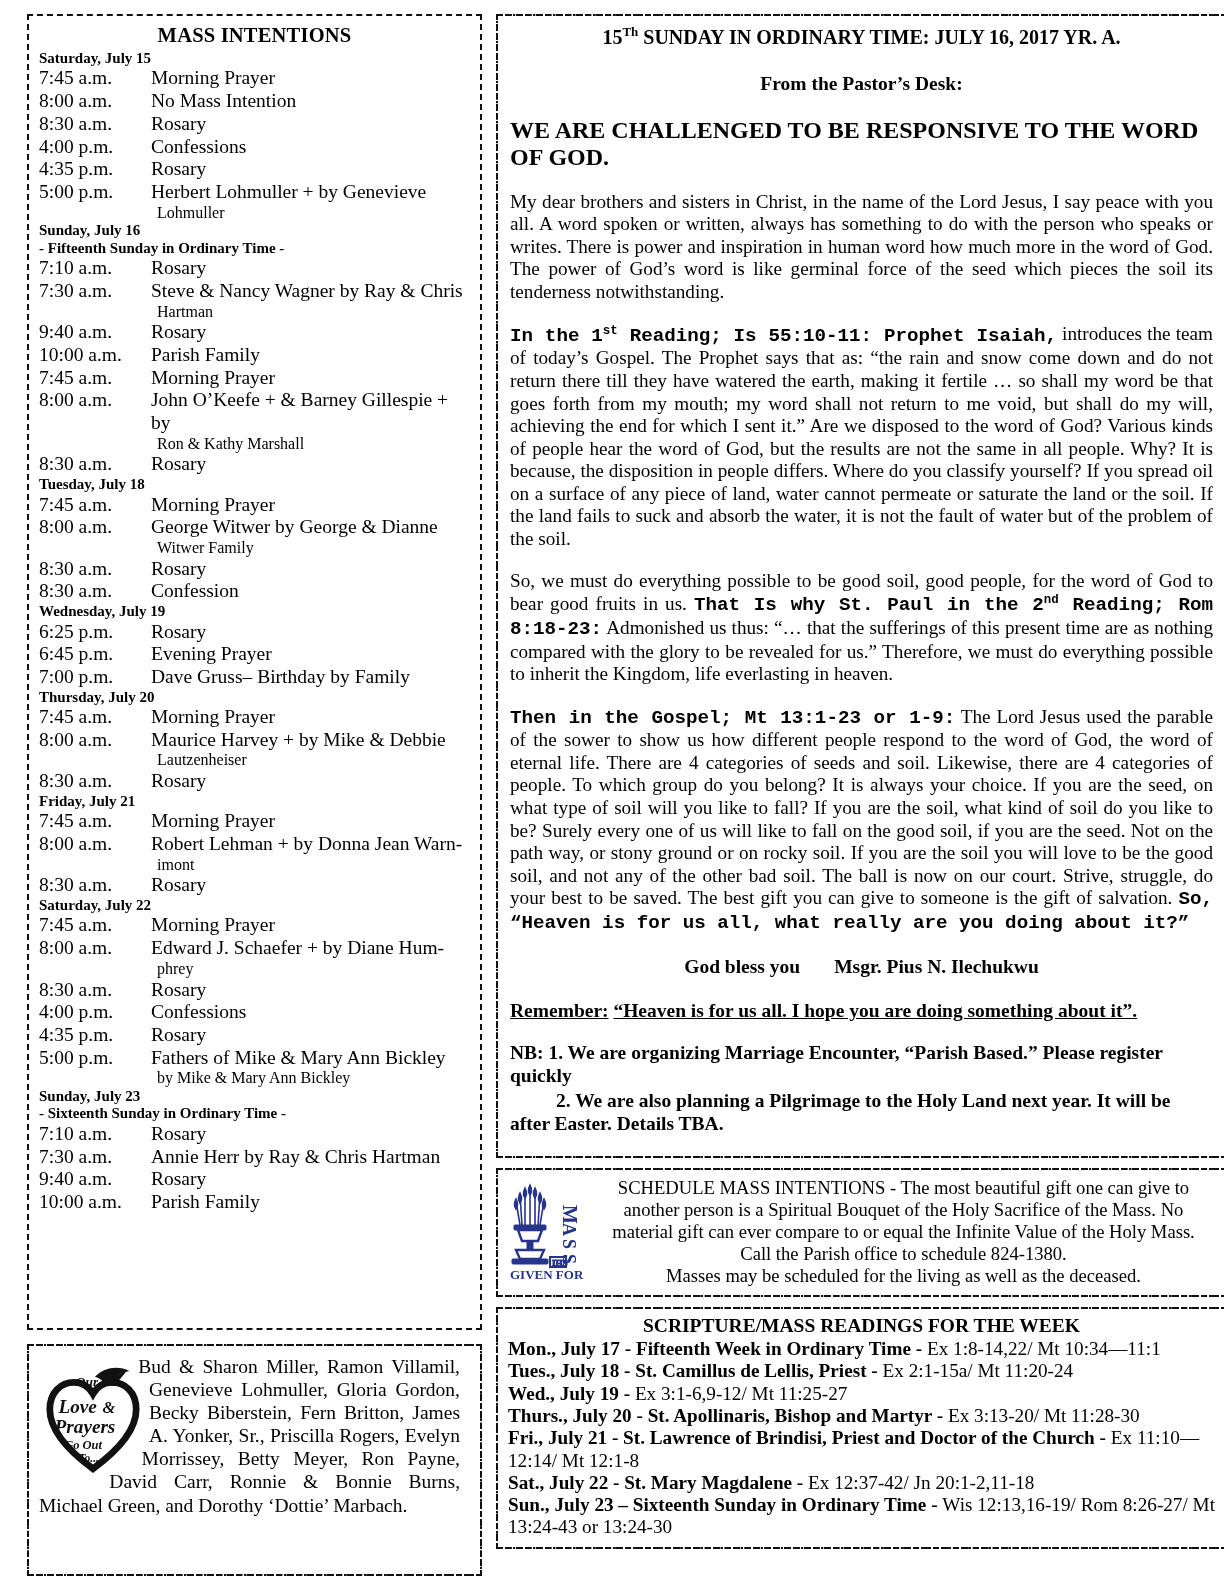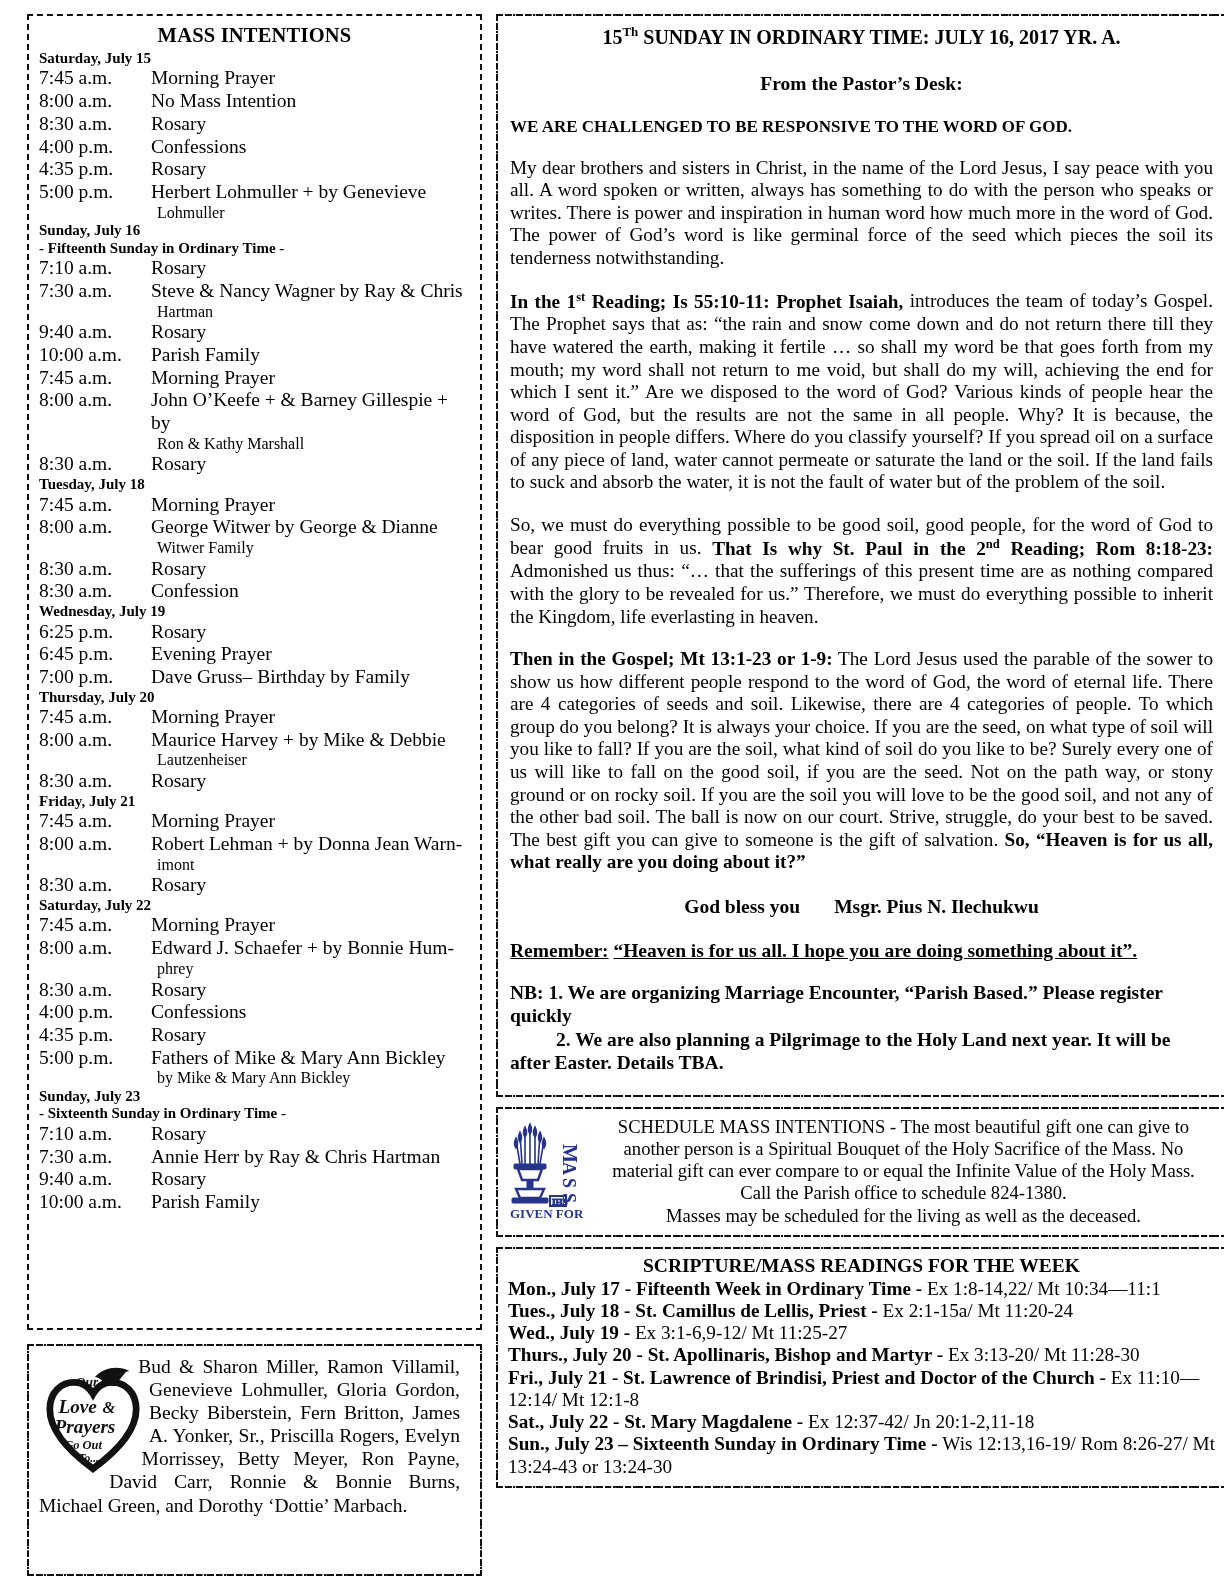--- a/index.html
+++ b/index.html
@@ -47,24 +47,24 @@
   .prayer-box{padding:9px 20px 8px 10px;flex:1 1 auto;}
   .prayer-flow{font-size:19.5px;line-height:1.185;text-align:justify;}
   .heart-logo{
     float:left;width:96px;height:118px;margin:2px 8px 0 6px;shape-outside:circle(50%);
   }
 
   .pastor-box{padding:8px 12px 20px 12px;}
   .hdr-main{text-align:center;font-weight:bold;font-size:20px;margin:0 0 2px 0;}
   .hdr-main sup{font-size:13px;vertical-align:super;}
   .hdr-sub{text-align:center;font-weight:bold;font-size:19.5px;margin:24px 0 0 0;}
-  .hdr-topic{font-weight:bold;font-size:17px;margin:22px 0 0 0;}
+  .hdr-topic{font-weight:bold;font-size:24px;margin:22px 0 0 0;}
   .para{font-size:19.2px;line-height:1.175;text-align:justify;margin:20px 0 0 0;
         text-justify:inter-word;}
-  .para b{font-weight:bold;}
+  .para b{font-weight:bold;font-family:Liberation Mono, monospace;}
   .para sup{font-size:12.5px;vertical-align:super;}
   .signoff{text-align:center;font-weight:bold;font-size:19.5px;margin:22px 0 0 0;}
   .signoff .gap{display:inline-block;width:34px;}
   .remember{font-weight:bold;font-size:19.5px;margin:22px 0 0 0;}
   .remember .u{text-decoration:underline;}
   .nb{font-weight:bold;font-size:19.5px;line-height:1.17;margin:20px 0 0 0;}
   .nb2{font-weight:bold;font-size:19.5px;line-height:1.17;margin:2px 0 0 0;text-indent:46px;}
 
   .schedule-box{padding:7px 10px 8px 8px;display:flex;align-items:flex-start;gap:6px;}
   .mass-logo{flex:0 0 80px;width:80px;height:104px;margin-top:2px;}
@@ -204,21 +204,21 @@
             <span class="t" style="min-width: 112px;">8:30 a.m.</span>
             <span class="d">Rosary</span>
           </div>
           <div class="day">Saturday, July 22</div>
           <div class="ev">
             <span class="t" style="min-width: 112px;">7:45 a.m.</span>
             <span class="d">Morning Prayer</span>
           </div>
           <div class="ev">
             <span class="t" style="min-width: 112px;">8:00 a.m.</span>
-            <span class="d">Edward J. Schaefer + by Bonnie Hum-</span>
+            <span class="d">Edward J. Schaefer + by Diane Hum-</span>
           </div>
           <div class="cont">phrey</div>
           <div class="ev">
             <span class="t" style="min-width: 112px;">8:30 a.m.</span>
             <span class="d">Rosary</span>
           </div>
           <div class="ev">
             <span class="t" style="min-width: 112px;">4:00 p.m.</span>
             <span class="d">Confessions</span>
           </div>

